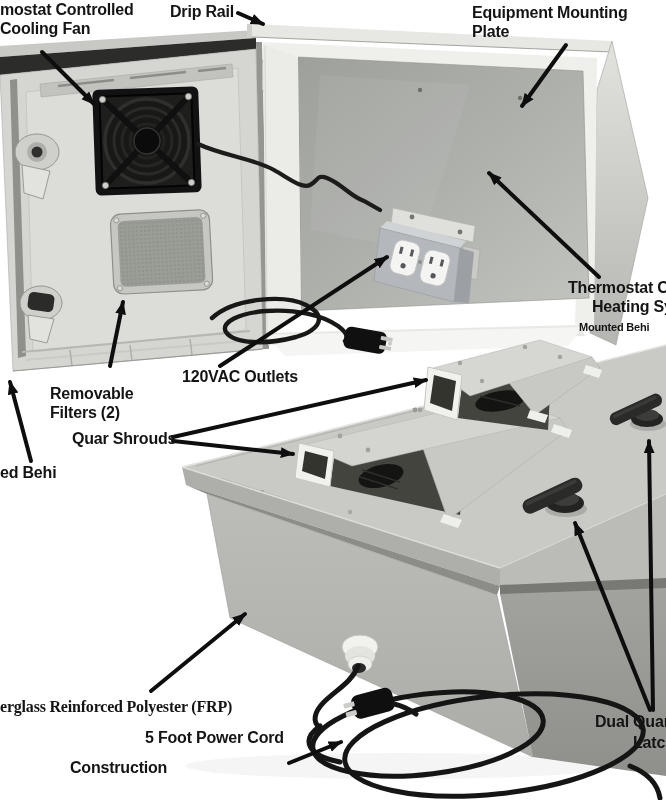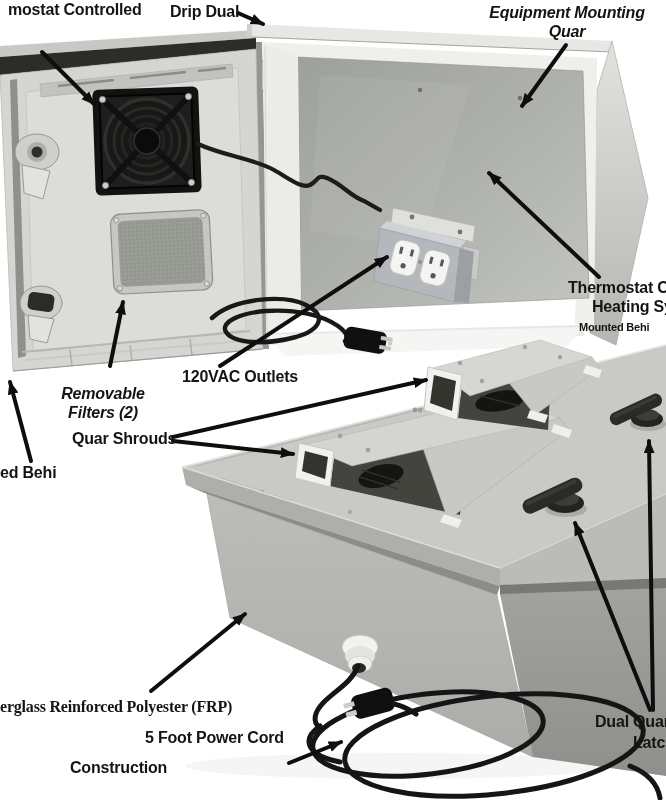--- a/index.html
+++ b/index.html
@@ -6,21 +6,21 @@
   #stage{
     position:relative;width:666px;height:800px;overflow:hidden;background:#ffffff;
     font-family:"Liberation Sans", sans-serif;
   }
   #art{position:absolute;left:0;top:0;}
   .lbl{
     position:absolute;font-weight:700;font-size:16px;line-height:19px;
     color:#141414;white-space:nowrap;letter-spacing:-0.2px;
   }
   .lbl-sm{font-size:11px;line-height:16px;}
-  .center{text-align:center;font-style:italic;}
+  .center{text-align:left;}
 </style>
 </head>
 <body>
 
 <div id="stage">
 
 <svg id="art" width="666" height="800" viewBox="0 0 666 800">
   <defs>
     <marker id="ah" viewBox="0 0 10 8" refX="9" refY="4" markerWidth="3.4" markerHeight="3" orient="auto">
       <path d="M0,0 L10,4 L0,8 z" fill="#0e0e0e"></path>
@@ -270,29 +270,30 @@
     <path d="M173,437 L426,380" marker-end="url(#ah)"></path>
     <path d="M173,441 L293,454" marker-end="url(#ah)"></path>
     <path d="M31,461 L10,382" marker-end="url(#ah)"></path>
     <path d="M151,691 L245,614" marker-end="url(#ah)"></path>
     <path d="M289,763 L341,742" marker-end="url(#ah)"></path>
     <path d="M650,710 L575,523" marker-end="url(#ah)"></path>
     <path d="M653,710 L649,441" marker-end="url(#ah)"></path>
   </g>
 </svg>
 
-  <div class="lbl" style="left:8px;top:5;">
+  <div class="lbl" style="left:0;top:5;">
     <div>mostat Controlled</div>
+    <div>Cooling Fan</div>
   </div>
 
-  <div class="lbl" style="left:170;top:2;left:170px;top:2px;">Drip Dual</div>
+  <div class="lbl" style="left:170;top:2;left:170px;top:2px;">Drip Rail</div>
 
   <div class="lbl center" style="left:472px;top:3px;width:190px;">
     <div>Equipment Mounting</div>
-    <div>Quar</div>
+    <div>Plate</div>
   </div>
 
   <div class="lbl" style="left:568px;top:278px;">Thermostat Co</div>
   <div class="lbl" style="left:592px;top:297px;">Heating Sy</div>
   <div class="lbl lbl-sm" style="left:579px;top:319px;">Mounted Behi</div>
 
   <div class="lbl center" style="left:50px;top:384px;width:106px;">
     <div>Removable</div>
     <div>Filters (2)</div>
   </div>

